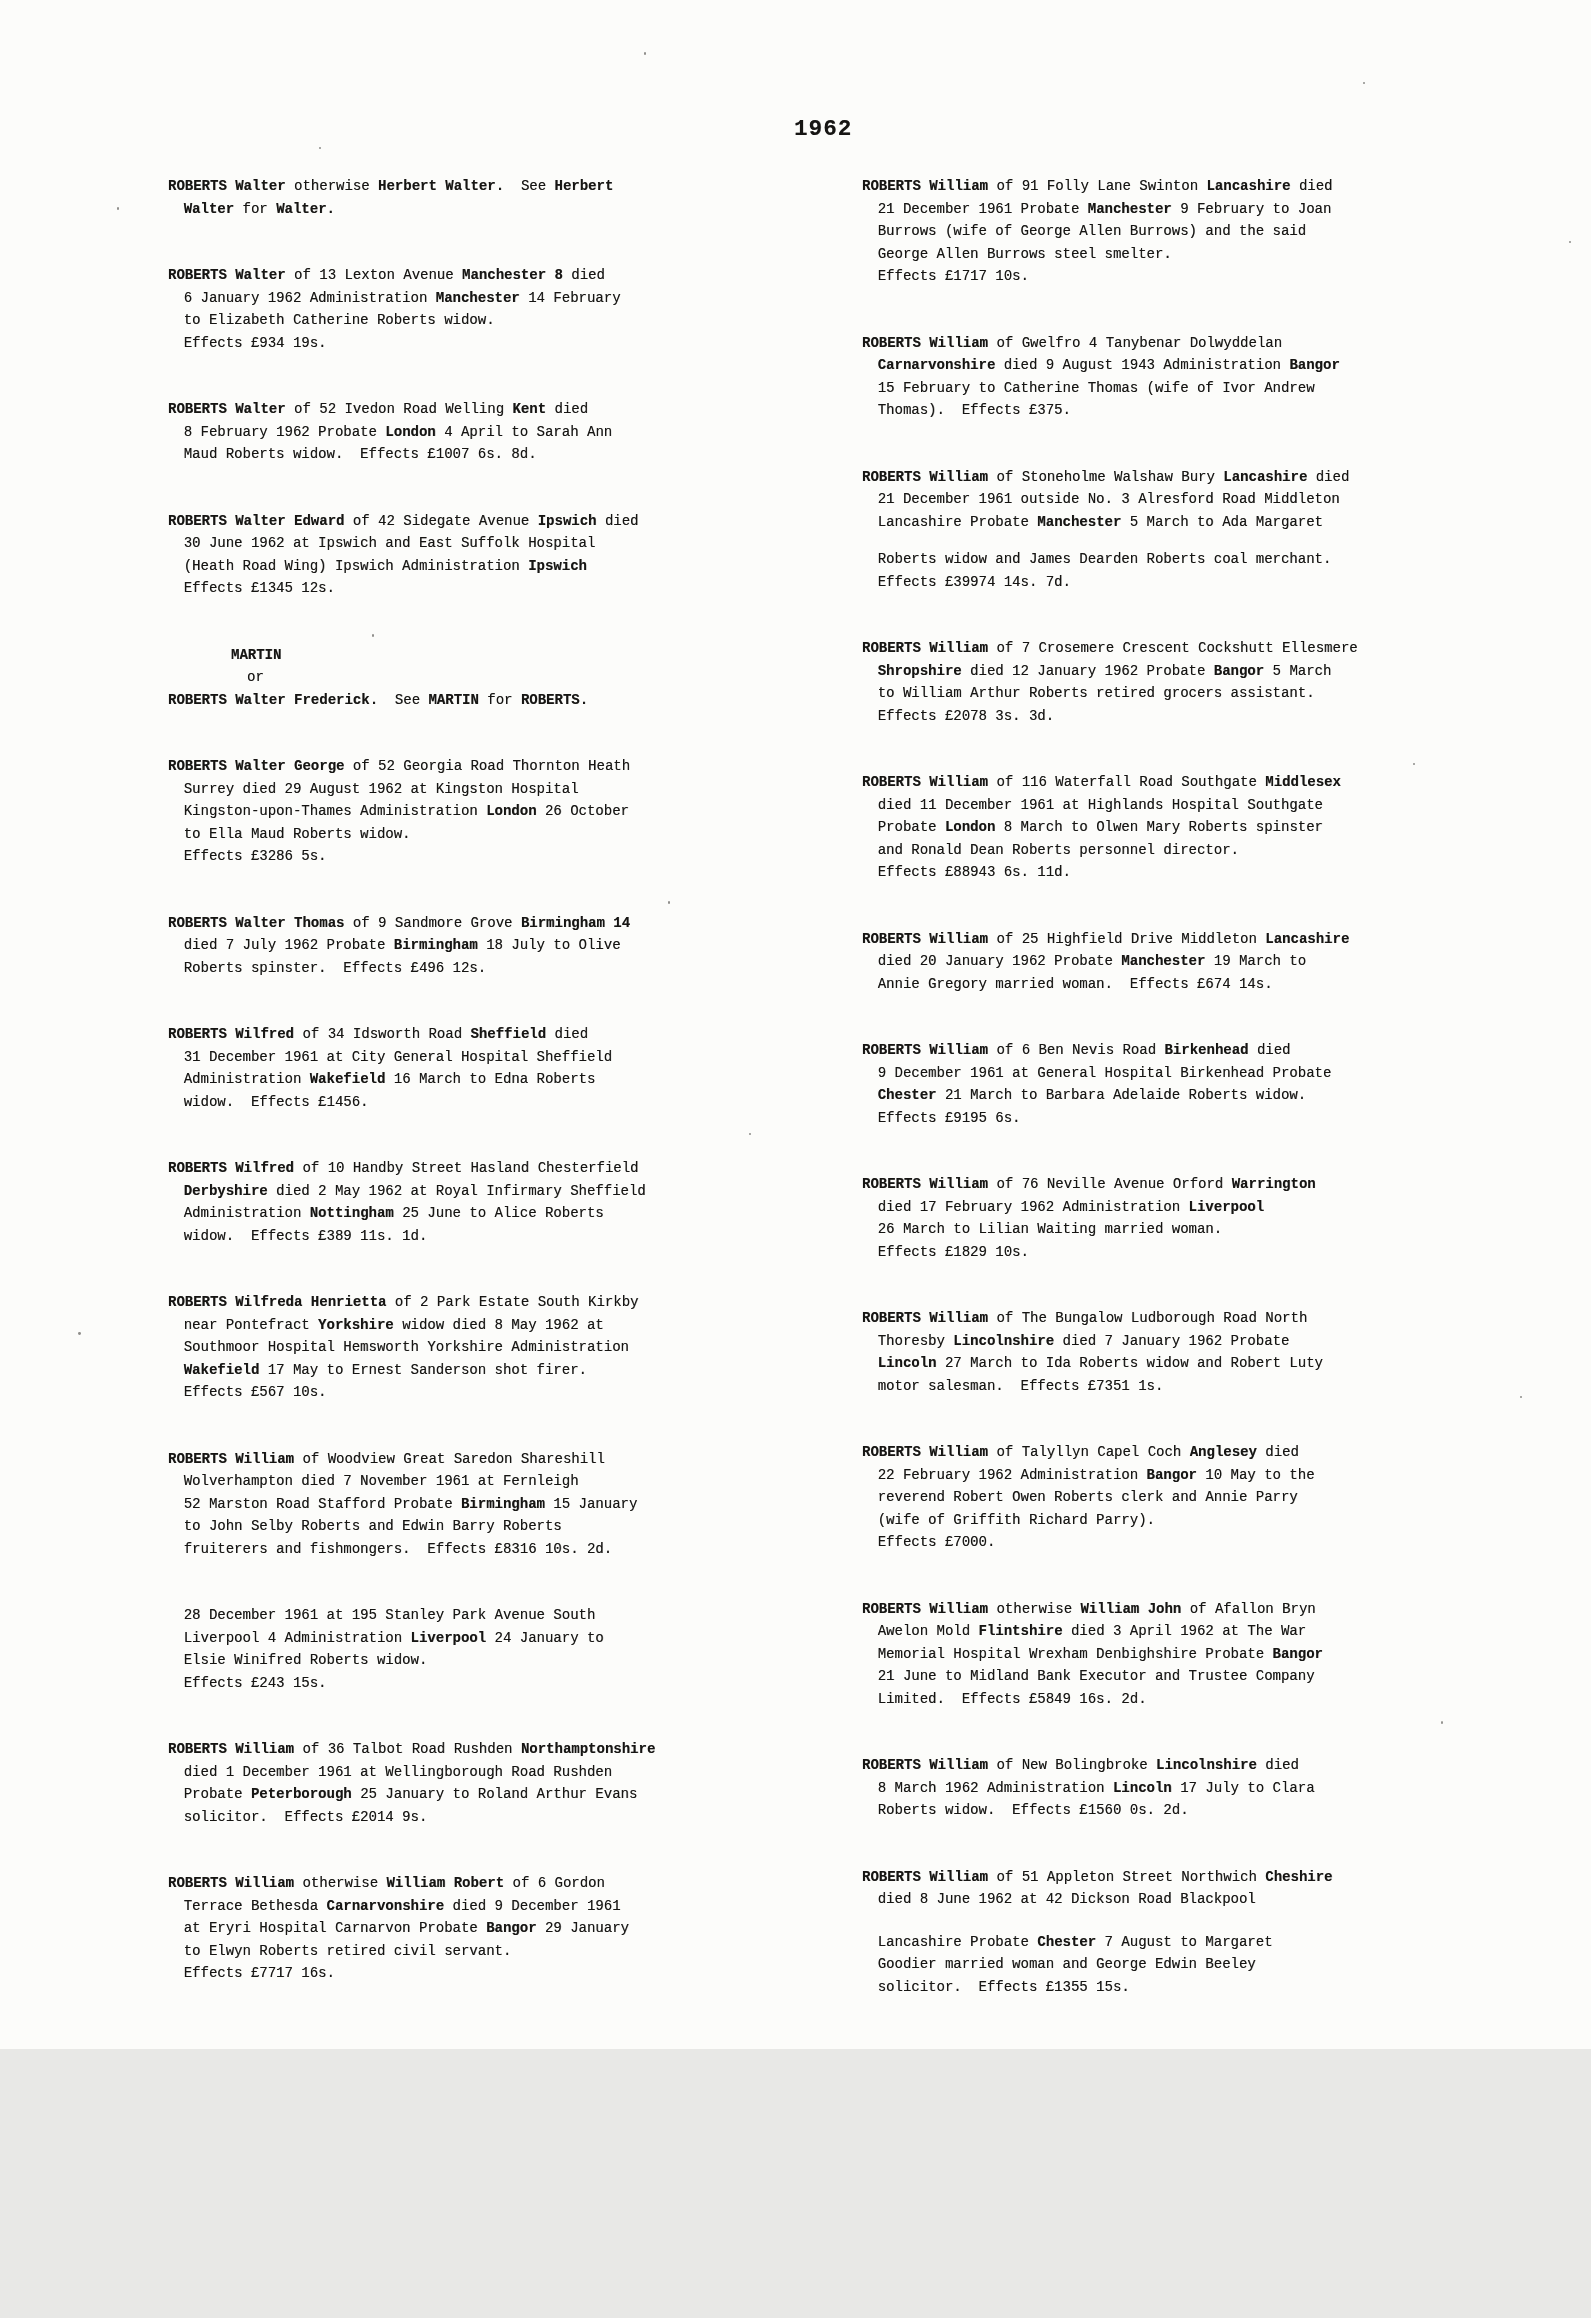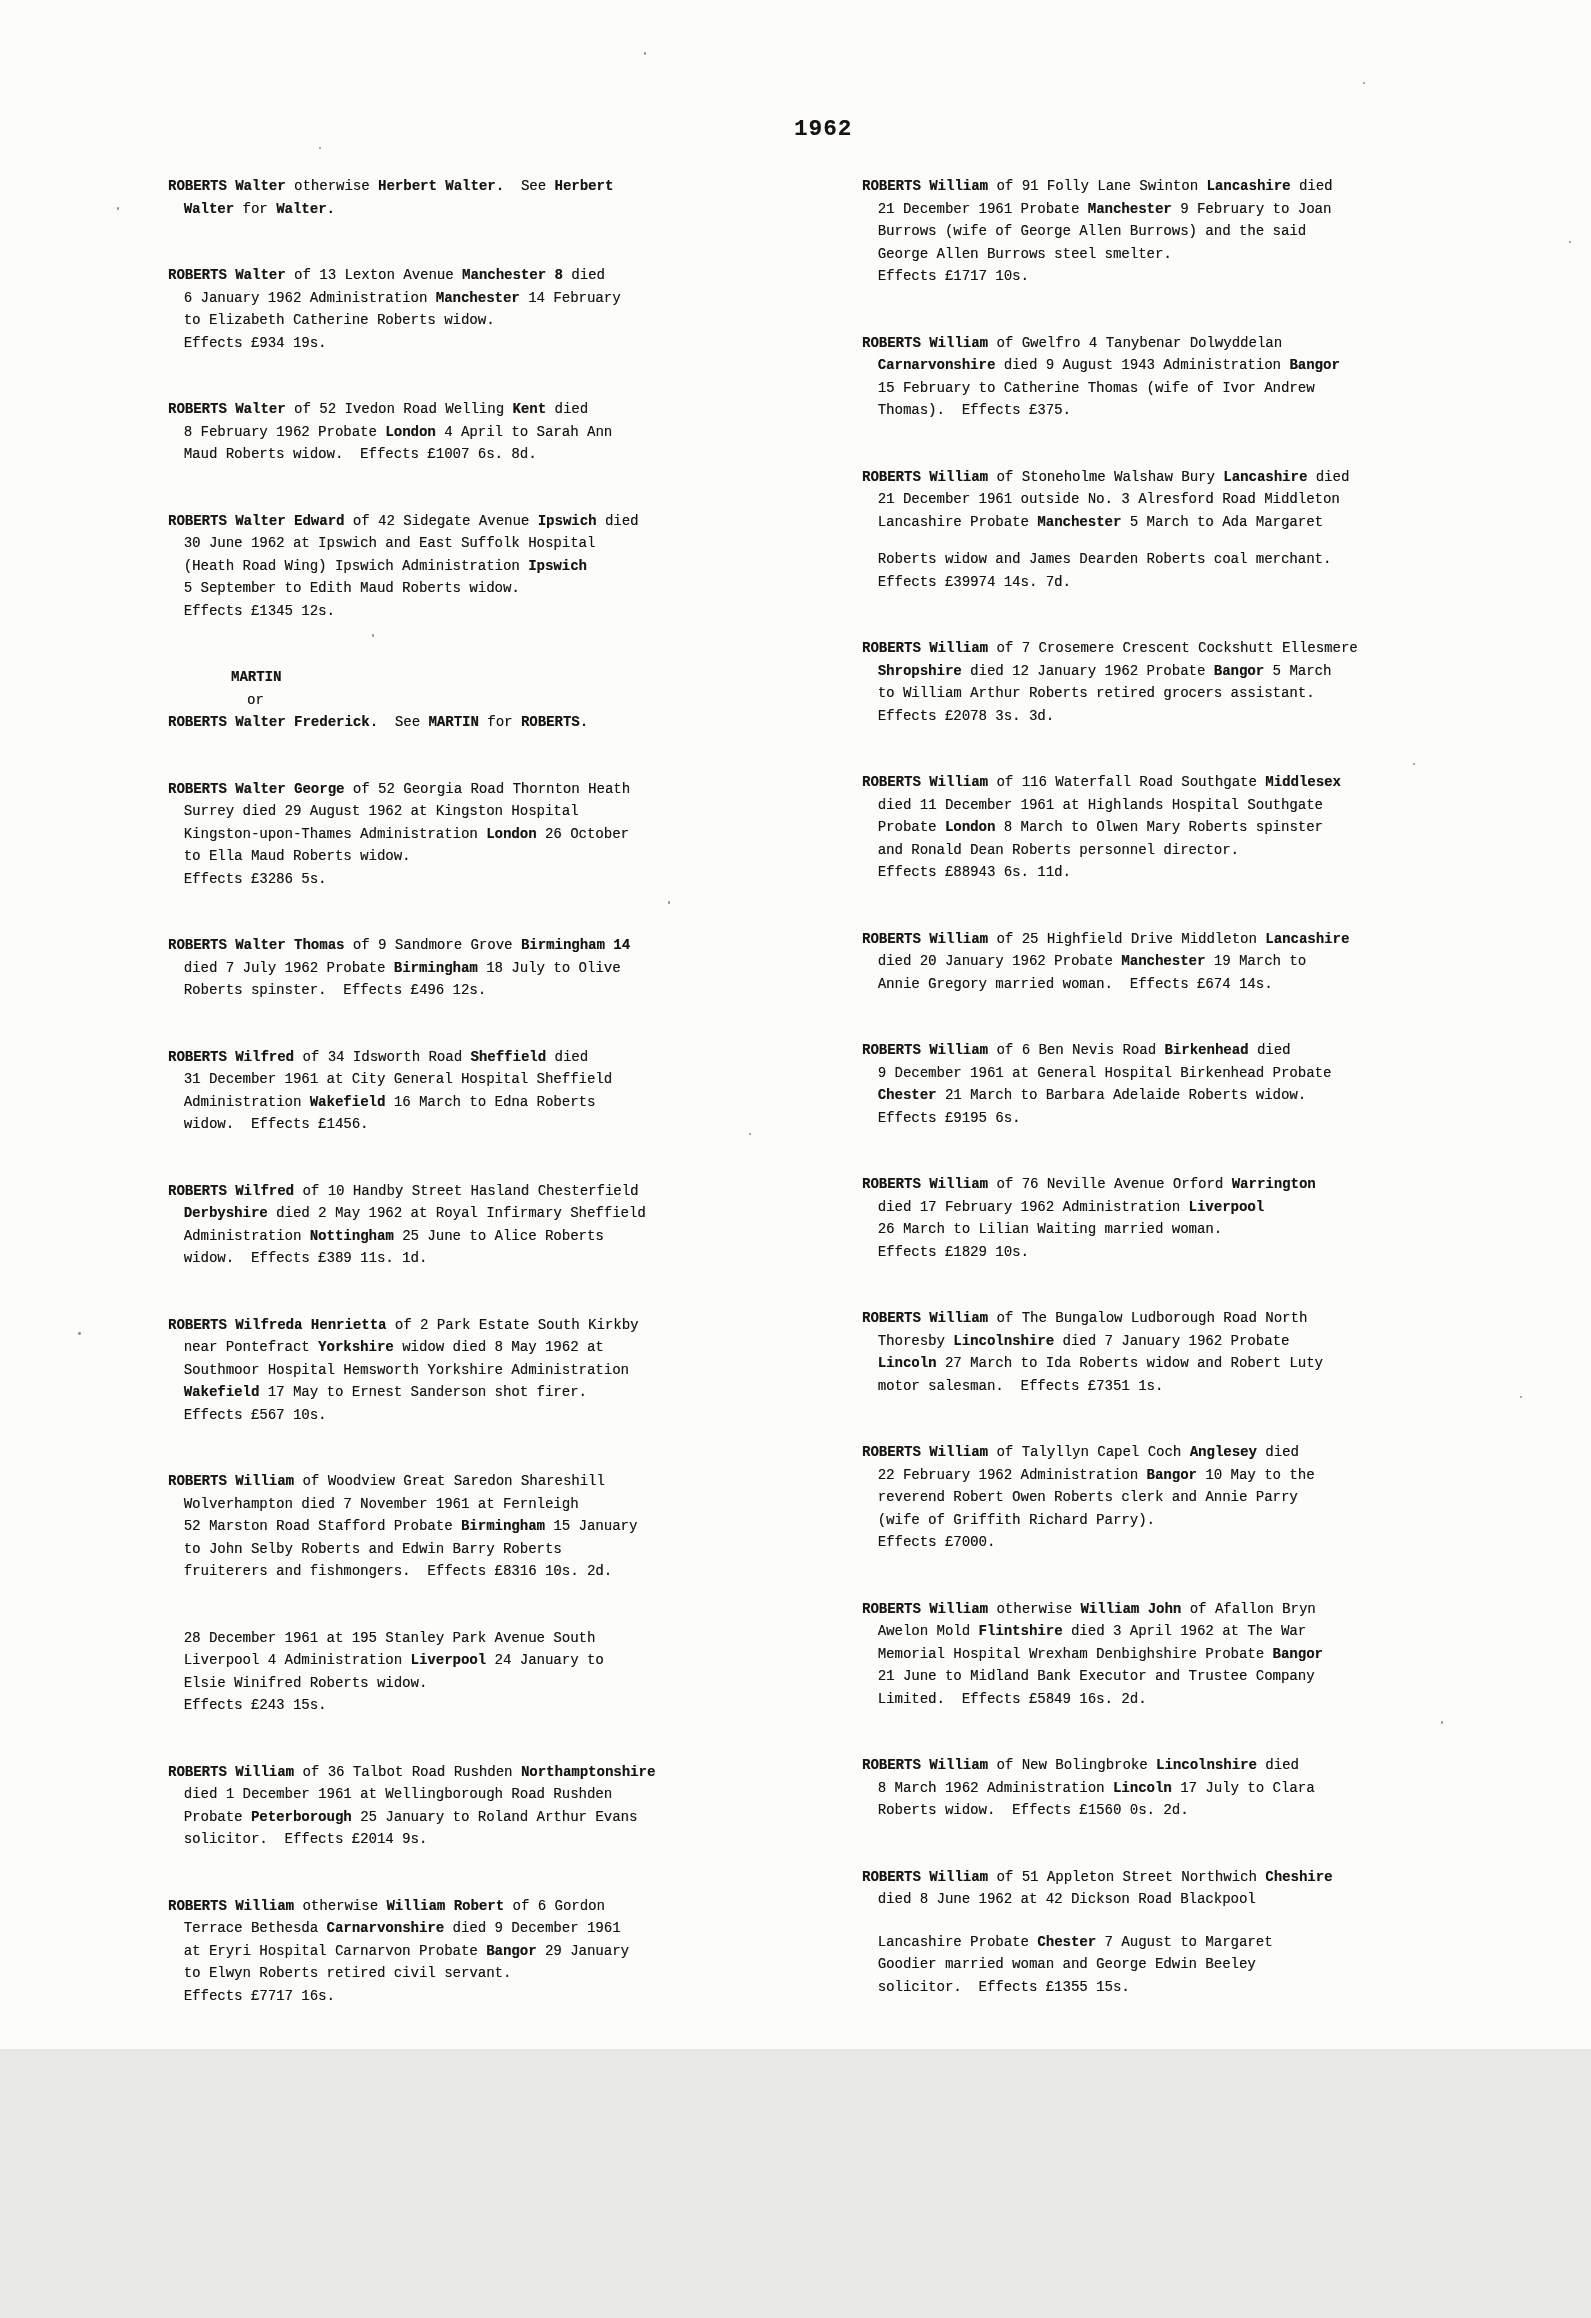--- a/index.html
+++ b/index.html
@@ -52,21 +52,20 @@
       </div>
       <div class="entry">
         <div class="line" style="padding-left: 0px;"><span class="b">ROBERTS Walter</span><span> of 52 Ivedon Road Welling </span><span class="b">Kent</span><span> died</span></div>
         <div class="line" style="padding-left: 15.7px;"><span>8 February 1962 Probate </span><span class="b">London</span><span> 4 April to Sarah Ann</span></div>
         <div class="line" style="padding-left: 15.7px;"><span>Maud Roberts widow.  Effects £1007 6s. 8d.</span></div>
       </div>
       <div class="entry">
         <div class="line" style="padding-left: 0px;"><span class="b">ROBERTS Walter Edward</span><span> of 42 Sidegate Avenue </span><span class="b">Ipswich</span><span> died</span></div>
         <div class="line" style="padding-left: 15.7px;"><span>30 June 1962 at Ipswich and East Suffolk Hospital</span></div>
         <div class="line" style="padding-left: 15.7px;"><span>(Heath Road Wing) Ipswich Administration </span><span class="b">Ipswich</span></div>
-        <div class="line" style="padding-left: 15.7px;"><span>5 September to Edith Maud Roberts widow.</span></div>
         <div class="line" style="padding-left: 15.7px;"><span>Effects £1345 12s.</span></div>
       </div>
       <div class="entry">
         <div class="line" style="padding-left: 63px;"><span class="b">MARTIN</span></div>
         <div class="line" style="padding-left: 79px;"><span>or</span></div>
         <div class="line" style="padding-left: 0px;"><span class="b">ROBERTS Walter Frederick.</span><span>  See </span><span class="b">MARTIN</span><span> for </span><span class="b">ROBERTS.</span></div>
       </div>
       <div class="entry">
         <div class="line" style="padding-left: 0px;"><span class="b">ROBERTS Walter George</span><span> of 52 Georgia Road Thornton Heath</span></div>
         <div class="line" style="padding-left: 15.7px;"><span>Surrey died 29 August 1962 at Kingston Hospital</span></div>

